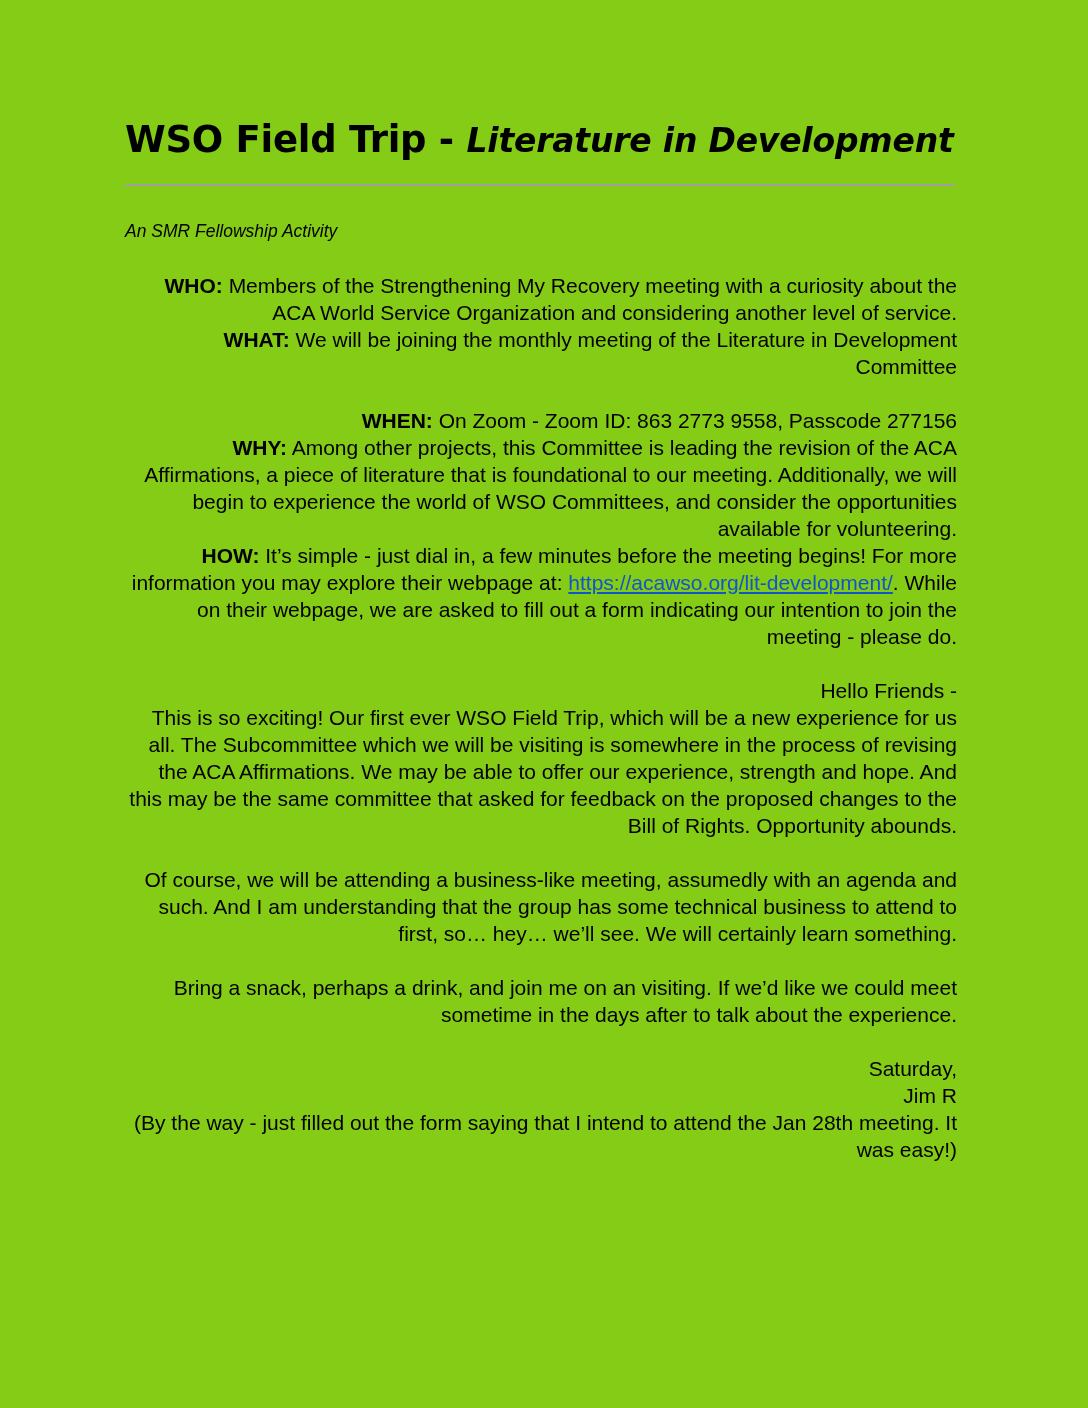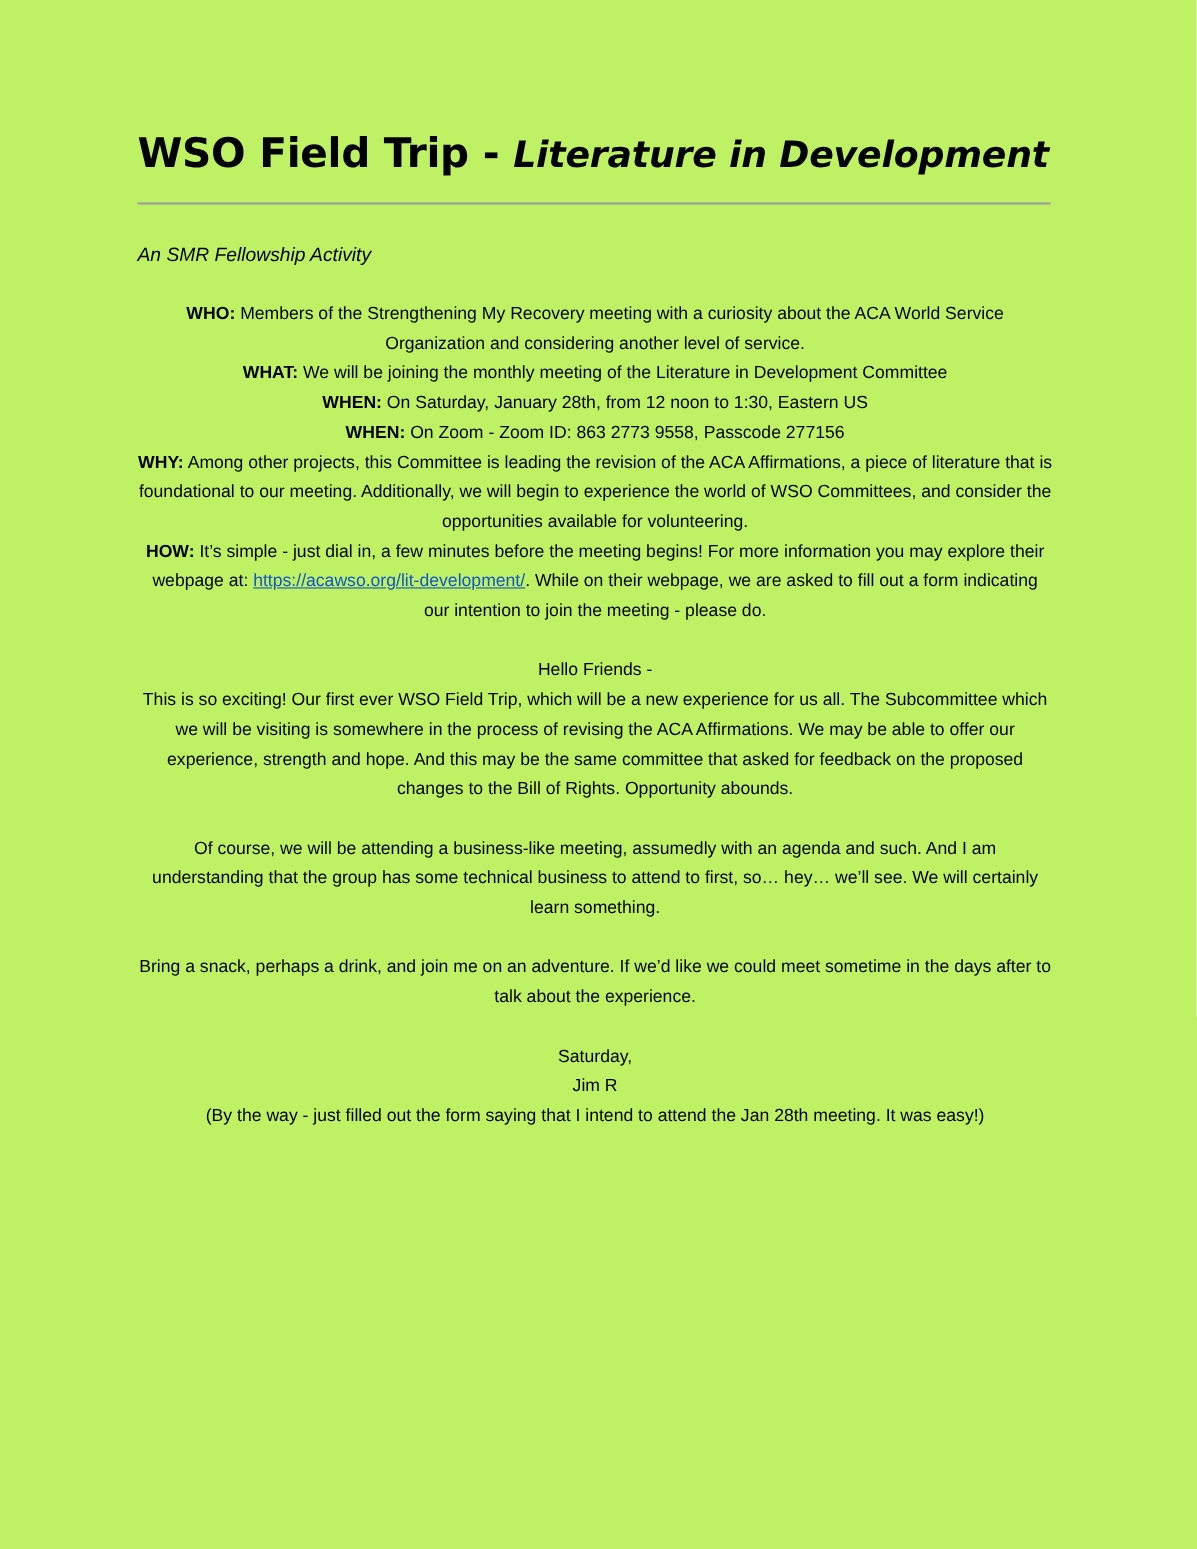--- a/index.html
+++ b/index.html
@@ -11,21 +11,21 @@
     width: 1088px;
     height: 1408px;
     font-family: "Liberation Sans", sans-serif;
     color: #000000;
     -webkit-font-smoothing: antialiased;
   }
   .page {
     position: relative;
     width: 1088px;
     height: 1408px;
-    background: #bef264;
+    background: #84cc16;
     box-sizing: border-box;
     padding: 0;
     overflow: hidden;
   }
   .content {
     position: absolute;
     left: 125px;
     top: 0;
     width: 832px;
   }
@@ -66,24 +66,24 @@
     padding-top: 32px;
     font-size: 17.5px;
     font-style: italic;
     line-height: 27px;
     color: #000;
   }
 
   
   .body-block {
     margin: 0;
-    font-size: 16px;
+    font-size: 21px;
     line-height: 27px;
     color: #000000;
-    text-align: center;
+    text-align: right;
   }
   .block-gap-lg { padding-top: 27px; }
   .block-gap-para { padding-top: 27px; }
 
   .lbl {
     font-weight: 700;
   }
   .doc-link {
     color: #1155cc;
     text-decoration: underline;
@@ -100,36 +100,36 @@
       <span class="title-main">WSO Field Trip - </span><span class="title-sub">Literature in Development</span>
     </h1>
 
     <hr class="divider">
 
     <p class="subtitle">An SMR Fellowship Activity</p>
 
     <div class="body-block block-gap-lg">
       <span><span class="lbl">WHO:</span><span> Members of the Strengthening My Recovery meeting with a curiosity about the ACA World Service Organization and considering another level of service.</span></span><br>
       <span><span class="lbl">WHAT:</span><span> We will be joining the monthly meeting of the Literature in Development Committee</span></span><br>
-      <span><span class="lbl">WHEN:</span><span> On Saturday, January 28th, from 12 noon to 1:30, Eastern US</span></span><br>
+      <br>
       <span><span class="lbl">WHEN:</span><span> On Zoom - Zoom ID: 863 2773 9558, Passcode 277156</span></span><br>
       <span><span class="lbl">WHY:</span><span> Among other projects, this Committee is leading the revision of the ACA Affirmations, a piece of literature that is foundational to our meeting. Additionally, we will begin to experience the world of WSO Committees, and consider the opportunities available for volunteering.</span></span><br>
       <span><span class="lbl">HOW:</span><span> It’s simple - just dial in, a few minutes before the meeting begins! For more information you may explore their webpage at: </span><a class="doc-link" href="#">https://acawso.org/lit-development/</a><span>. While on their webpage, we are asked to fill out a form indicating our intention to join the meeting - please do.</span></span>
     </div>
 
     <div class="body-block block-gap-para">
       <span class="para-line">Hello Friends -</span><span>This is so exciting! Our first ever WSO Field Trip, which will be a new experience for us all. The Subcommittee which we will be visiting is somewhere in the process of revising the ACA Affirmations. We may be able to offer our experience, strength and hope. And this may be the same committee that asked for feedback on the proposed changes to the Bill of Rights. Opportunity abounds.</span>
     </div>
 
     <div class="body-block block-gap-para">
       <span>Of course, we will be attending a business-like meeting, assumedly with an agenda and such. And I am understanding that the group has some technical business to attend to first, so… hey… we’ll see. We will certainly learn something.</span>
     </div>
 
     <div class="body-block block-gap-para">
-      <span>Bring a snack, perhaps a drink, and join me on an adventure. If we’d like we could meet sometime in the days after to talk about the experience.</span>
+      <span>Bring a snack, perhaps a drink, and join me on an visiting. If we’d like we could meet sometime in the days after to talk about the experience.</span>
     </div>
 
     <div class="body-block block-gap-para">
       <span class="para-line">Saturday,</span>
       <span class="para-line">Jim R</span>
       <span>(By the way - just filled out the form saying that I intend to attend the Jan 28th meeting. It was easy!)</span>
     </div>
 
   </div>
 </div>

